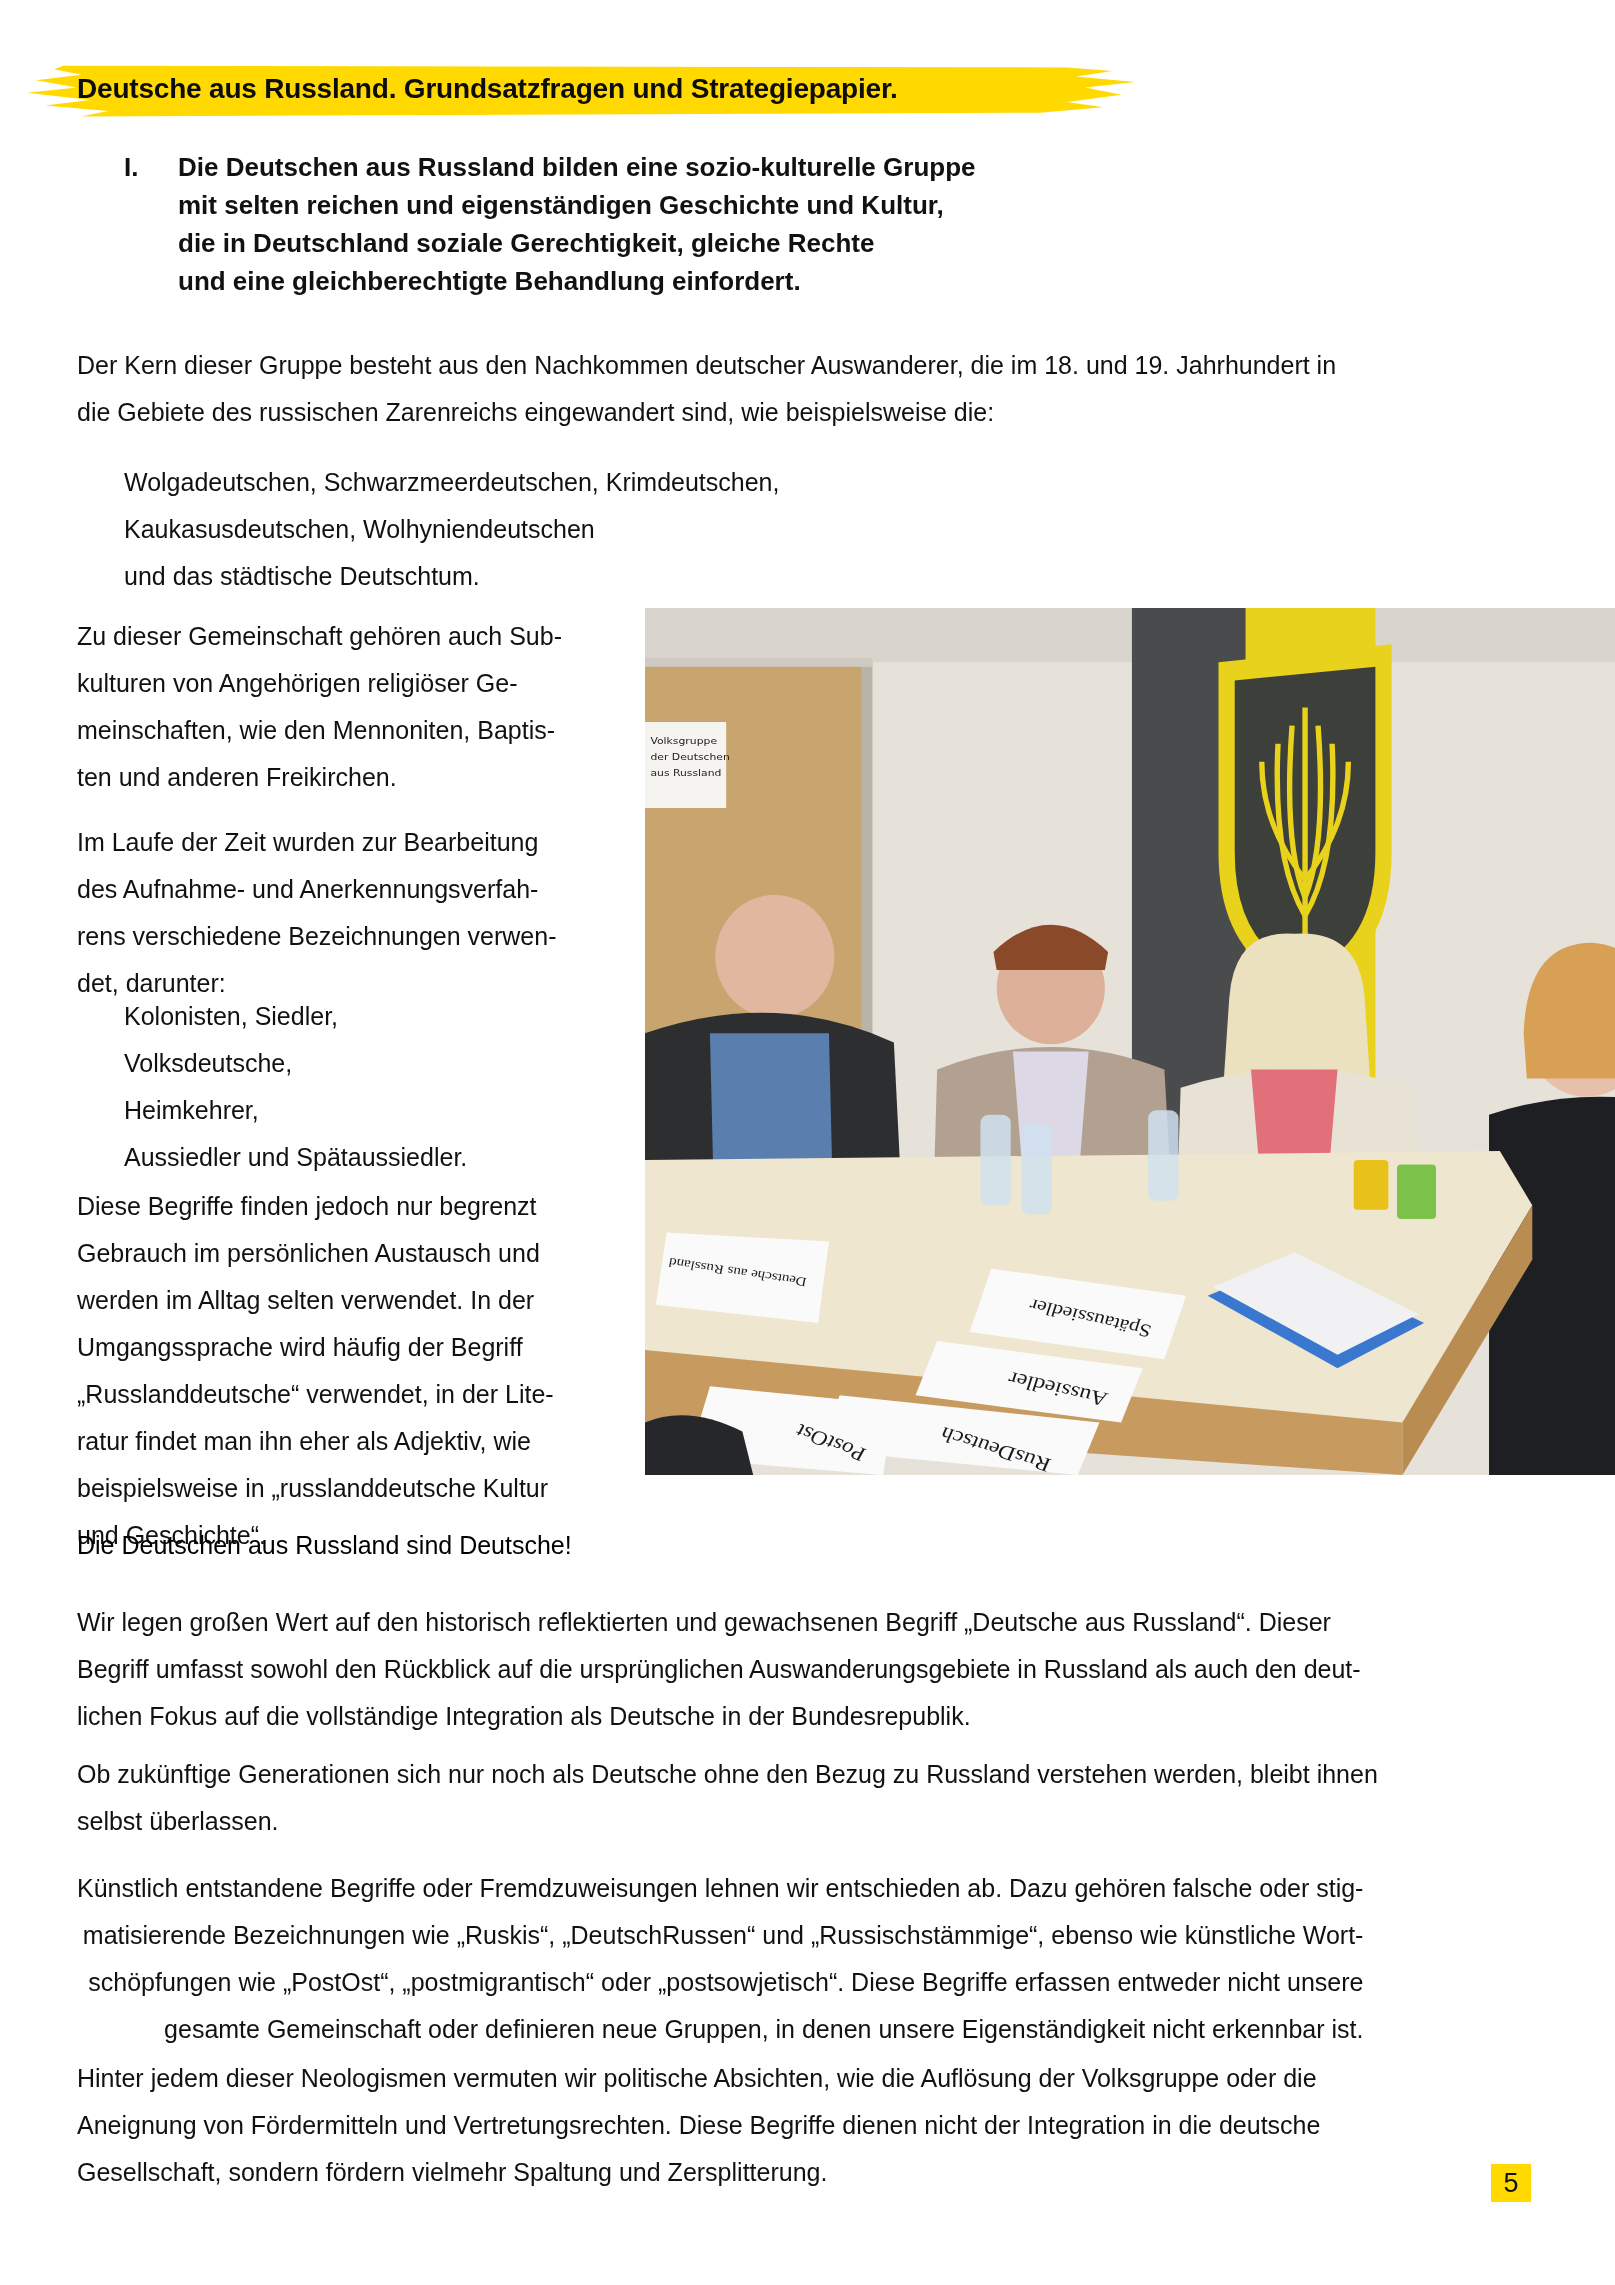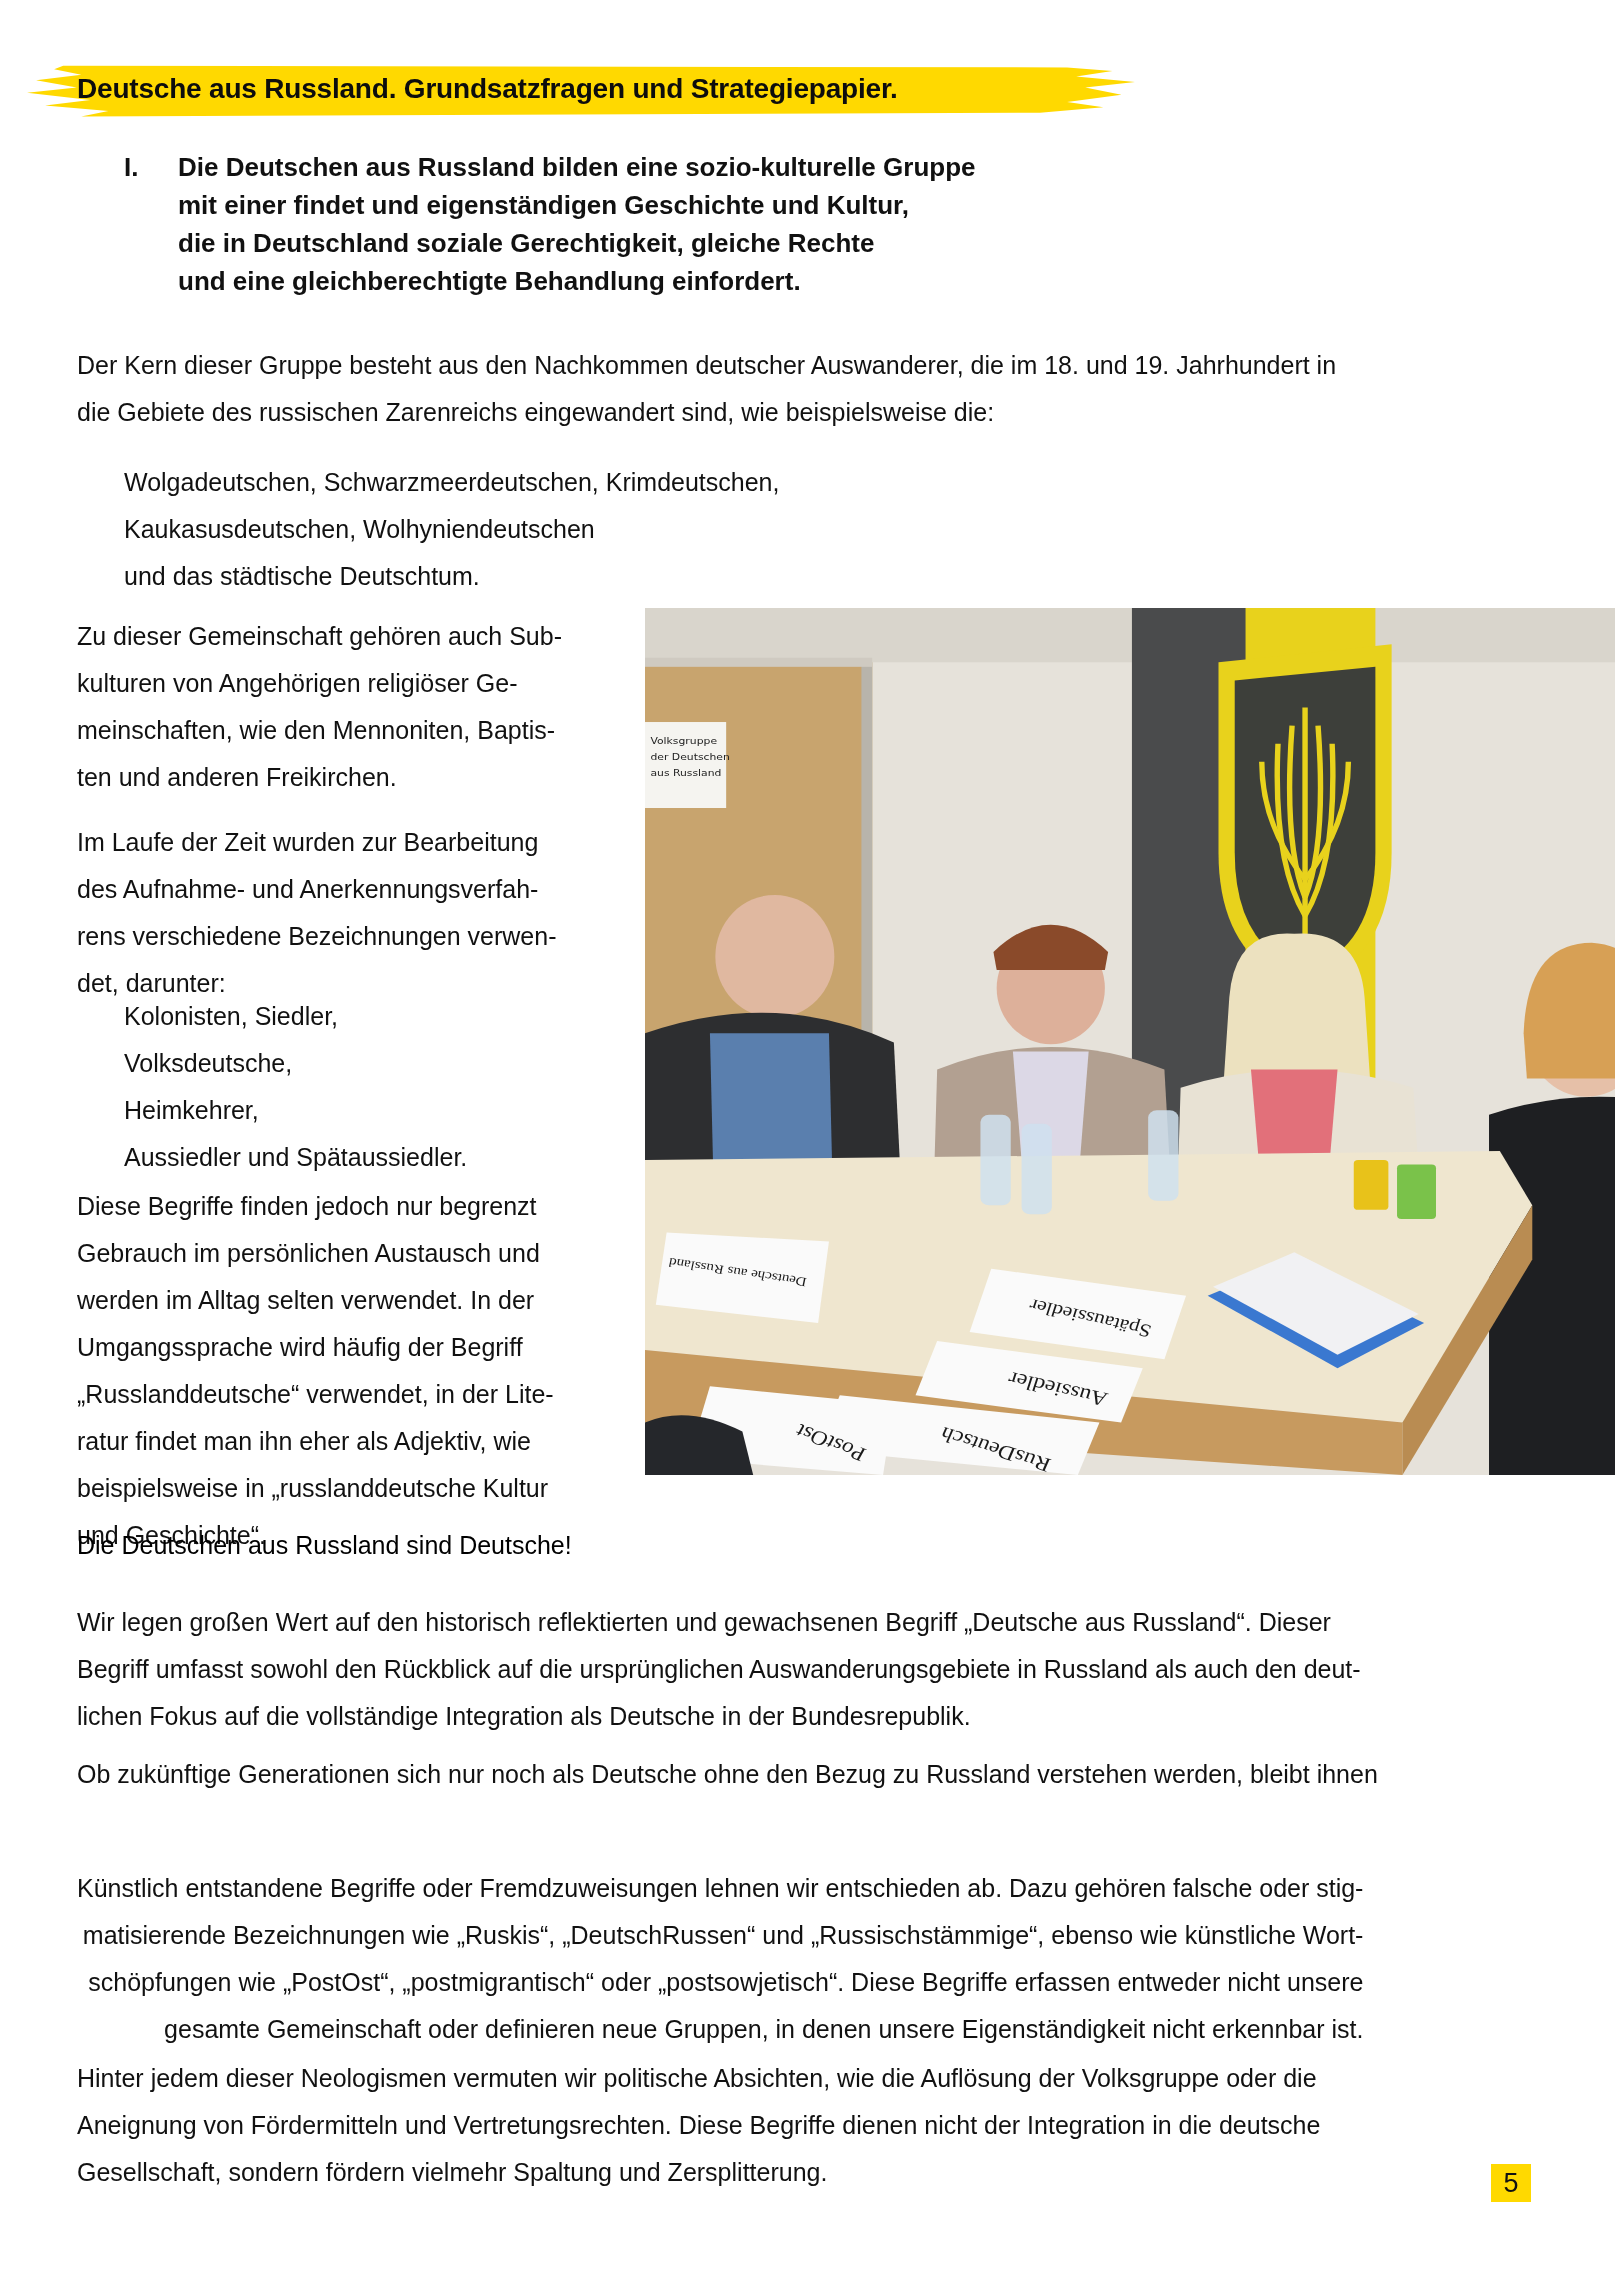--- a/index.html
+++ b/index.html
@@ -48,21 +48,21 @@
   <svg viewBox="0 0 1225 64" preserveAspectRatio="none">
     <path d="M40,4 L1150,6 L1200,10 L1160,16 L1225,22 L1170,28 L1210,36 L1150,44 L1190,50 L1120,56 L60,60 L90,54 L20,48 L70,42 L0,34 L55,28 L10,20 L60,14 L30,8 Z" fill="#FFD900"></path>
   </svg>
   <div class="banner-title">Deutsche aus Russland. Grundsatzfragen und Strategiepapier.</div>
 </div>
 
 <div class="section-heading">
   <div class="num">I.</div>
   <div class="lines">
     <div>Die Deutschen aus Russland bilden eine sozio-kulturelle Gruppe</div>
-    <div>mit einer findet und eigenständigen Geschichte und Kultur,</div>
+    <div>mit selten reichen und eigenständigen Geschichte und Kultur,</div>
     <div>die in Deutschland soziale Gerechtigkeit, gleiche Rechte</div>
     <div>und eine gleichberechtigte Behandlung einfordert.</div>
   </div>
 </div>
 
 <div class="p" style="top:337px;">
   <div>Der Kern dieser Gruppe besteht aus den Nachkommen deutscher Auswanderer, die im 18. und 19. Jahrhundert in</div>
   <div>die Gebiete des russischen Zarenreichs eingewandert sind, wie beispielsweise die:</div>
 </div>
 
@@ -198,20 +198,21 @@
 </div>
 
 <div class="p" style="top:1594px;">
   <div>Wir legen großen Wert auf den historisch reflektierten und gewachsenen Begriff „Deutsche aus Russland“. Dieser</div>
   <div>Begriff umfasst sowohl den Rückblick auf die ursprünglichen Auswanderungsgebiete in Russland als auch den deut-</div>
   <div>lichen Fokus auf die vollständige Integration als Deutsche in der Bundesrepublik.</div>
 </div>
 
 <div class="p" style="top:1746px;">
   <div>Ob zukünftige Generationen sich nur noch als Deutsche ohne den Bezug zu Russland verstehen werden, bleibt ihnen</div>
+  <div>selbst überlassen.</div>
 </div>
 
 <div class="p" style="top:1860px;text-align:right;">
   <div>Künstlich entstandene Begriffe oder Fremdzuweisungen lehnen wir entschieden ab. Dazu gehören falsche oder stig-</div>
   <div>matisierende Bezeichnungen wie „Ruskis“, „DeutschRussen“ und „Russischstämmige“, ebenso wie künstliche Wort-</div>
   <div>schöpfungen wie „PostOst“, „postmigrantisch“ oder „postsowjetisch“. Diese Begriffe erfassen entweder nicht unsere</div>
   <div>gesamte Gemeinschaft oder definieren neue Gruppen, in denen unsere Eigenständigkeit nicht erkennbar ist.</div>
 </div>
 
 <div class="p" style="top:2050px;">

